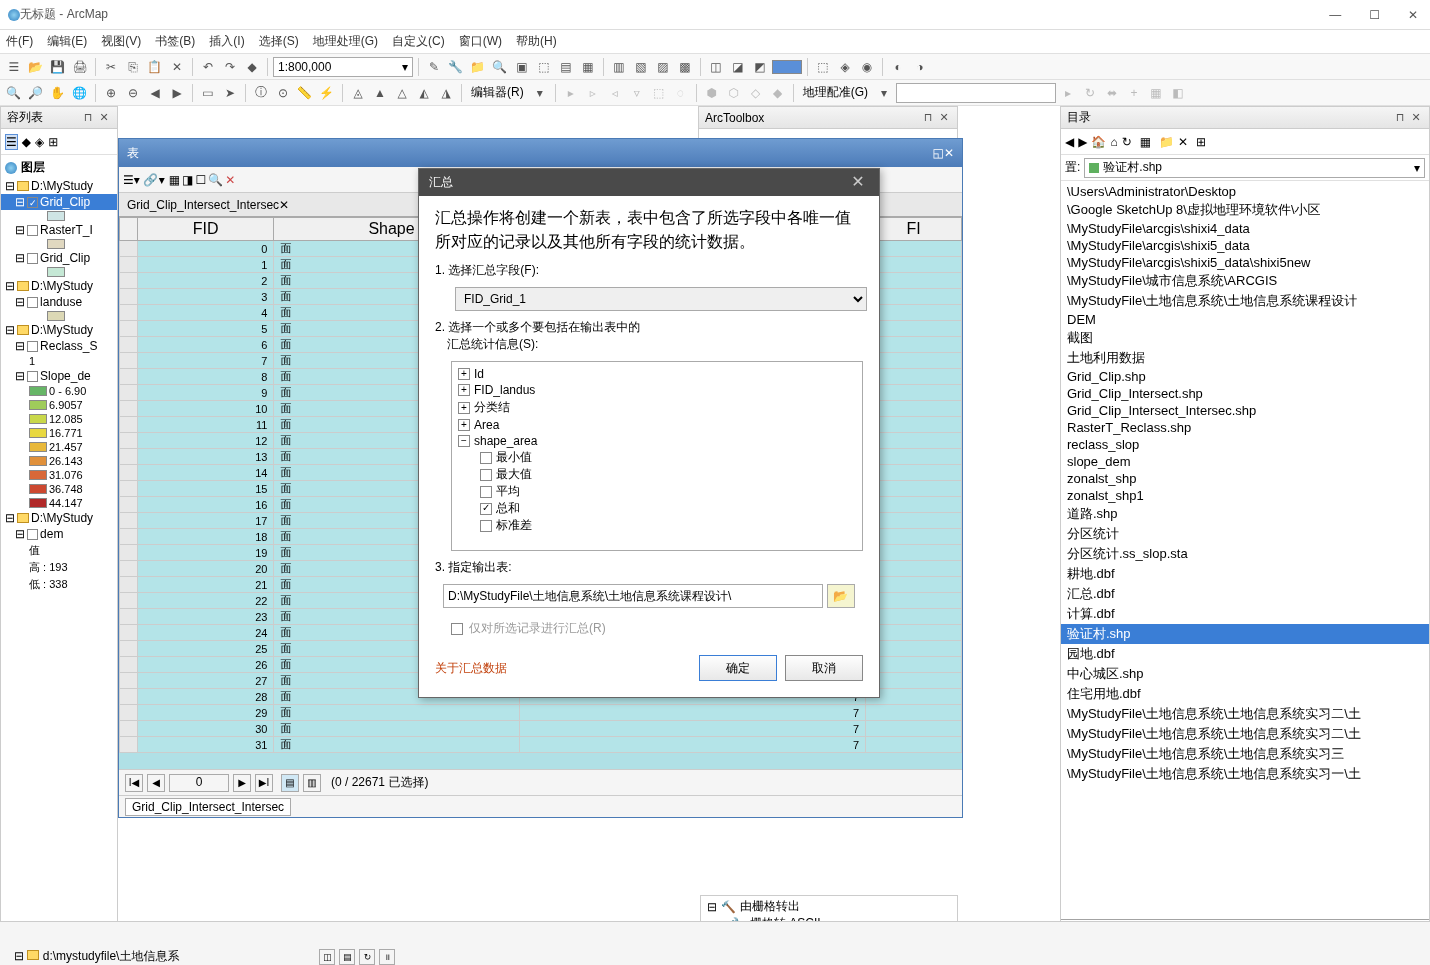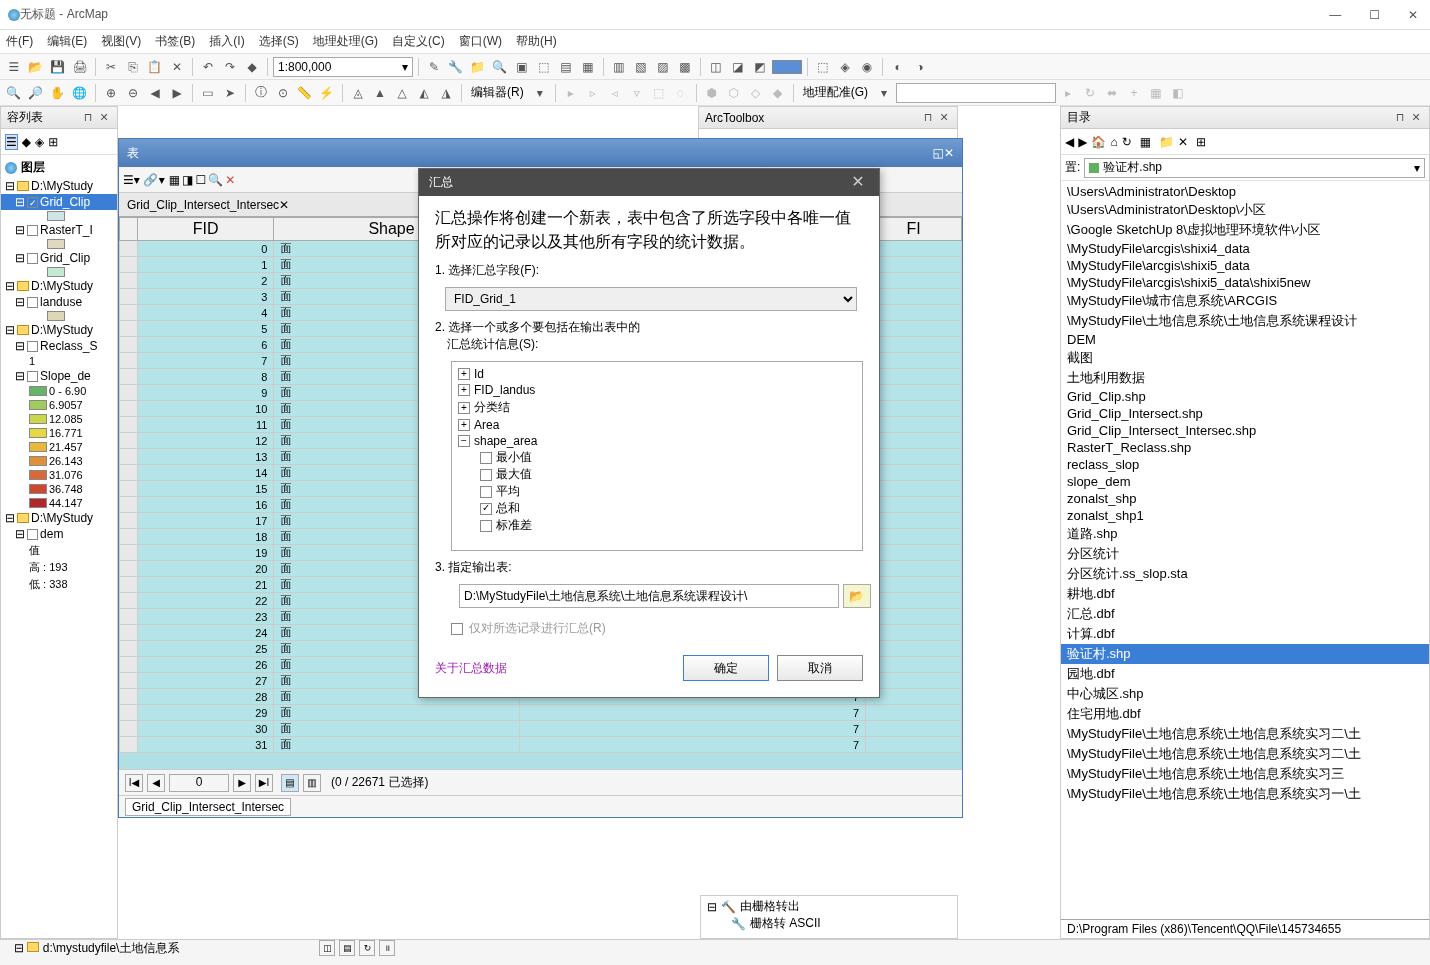--- a/index.html
+++ b/index.html
@@ -75,25 +75,25 @@
 .dialog .field-list { border: 1px solid #aaa; height: 190px; overflow-y: auto; padding: 4px; }
 .dialog .fl-item { padding: 1px 2px; display: flex; align-items: center; gap: 4px; }
 .dialog .fl-sub { padding-left: 24px; display: flex; align-items: center; gap: 4px; }
 .dialog .cb2 { width: 12px; height: 12px; border: 1px solid #888; }
 .dialog .cb2.on { background: #fff; position: relative; }
 .dialog .cb2.on::after { content: '✓'; font-size: 10px; position: absolute; top: -2px; left: 1px; }
 .dialog .exp { width: 12px; height: 12px; border: 1px solid #888; text-align: center; line-height: 10px; font-size: 10px; }
 .dialog .out-row { display: flex; gap: 4px; }
 .dialog .browse-btn { width: 30px; height: 24px; border: 1px solid #aaa; background: #f5f5d0; cursor: pointer; }
 .dialog .dlg-buttons { display: flex; justify-content: space-between; align-items: center; padding: 8px 16px 16px; }
-.dialog .btn { width: 86px; height: 26px; border: 1px solid #888; background: linear-gradient(#fefefe, #e8e8e8); cursor: pointer; }
+.dialog .btn { width: 78px; height: 26px; border: 1px solid #888; background: linear-gradient(#fefefe, #e8e8e8); cursor: pointer; }
 .dialog .btn.primary { border: 1px solid #3a7ed6; }
-.dialog .link { color: #a21caf; cursor: pointer; }
-
-.status-bar { position: absolute; bottom: 0; left: 0; right: 0; height: 26px; border-top: 1px solid #ccc; background: #f5f5f5; display: flex; align-items: flex-start; padding: 0 6px; }
+.dialog .link { color: #c2410c; cursor: pointer; }
+
+.status-bar { position: absolute; bottom: 0; left: 0; right: 0; height: 44px; border-top: 1px solid #ccc; background: #f5f5f5; display: flex; align-items: flex-end; padding: 0 6px; }
 
 .partial-col { position: absolute; left: 886px; top: 102px; width: 72px; font-size: 11px; }
 .partial-col .ph { background: #f0f0f0; border: 1px solid #aaa; padding: 2px; text-align: center; }
 .partial-col .pc { border: 1px solid #ccc; border-top: none; padding: 0 2px; text-align: right; background: #fff; height: 15px; }
 
 .toolbox-strip { position: absolute; left: 700px; bottom: 0; width: 258px; height: 44px; border: 1px solid #ccc; background: #fff; padding: 2px 6px; font-size: 12px; }
 
 .folder-icon { display:inline-block; width:12px; height:10px; background:#ffd966; border:1px solid #c09020; }
 .globe-icon { display:inline-block; width:12px; height:12px; border-radius:50%; background:radial-gradient(#8fd0f0,#3080c0); }
 .green-sq { display:inline-block; width:10px; height:10px; background:#5fb05f; }
@@ -319,21 +319,20 @@
       <span>置:</span>
       <span class="loc-box">
         <span class="green-sq"></span>
         <span style="margin-left:4px">验证村.shp</span>
         <span style="margin-left:auto">▾</span>
       </span>
     </div>
     <div class="catalog-body">
       <div id="catalog-items">
           <div class="cat-item">\Users\Administrator\Desktop</div>
-          <div class="cat-item">\Users\Administrator\Desktop\小区</div>
           <div class="cat-item">\Google SketchUp 8\虚拟地理环境软件\小区</div>
           <div class="cat-item">\MyStudyFile\arcgis\shixi4_data</div>
           <div class="cat-item">\MyStudyFile\arcgis\shixi5_data</div>
           <div class="cat-item">\MyStudyFile\arcgis\shixi5_data\shixi5new</div>
           <div class="cat-item">\MyStudyFile\城市信息系统\ARCGIS</div>
           <div class="cat-item">\MyStudyFile\土地信息系统\土地信息系统课程设计</div>
           <div class="cat-item">DEM</div>
           <div class="cat-item">截图</div>
           <div class="cat-item">土地利用数据</div>
           <div class="cat-item">Grid_Clip.shp</div>
@@ -679,21 +678,21 @@
 
   <div class="dialog">
     <div class="dlg-title">
       <span>汇总</span>
       <span class="spacer"></span>
       <span class="dlg-close">✕</span>
     </div>
     <div class="dlg-body">
       <div class="desc">汇总操作将创建一个新表，表中包含了所选字段中各唯一值所对应的记录以及其他所有字段的统计数据。</div>
       <div>1. 选择汇总字段(F):</div>
-      <select style="margin-left:10px;width:calc(100% - 16px)">
+      <select style="margin-left:20px;width:calc(100% - 16px)">
         <option>FID_Grid_1</option>
       </select>
       <div>
         <div>2. 选择一个或多个要包括在输出表中的</div>
         <div style="padding-left:12px">汇总统计信息(S):</div>
       </div>
       <div class="field-list" style="margin-left:16px;width:calc(100% - 16px)">
         <div id="field-items">
             <div class="fl-item">
               <span class="exp">+</span>
@@ -731,21 +730,21 @@
               <span class="cb2 on"></span>
               <span>总和</span>
             </div>
             <div class="fl-sub">
               <span class="cb2"></span>
               <span>标准差</span>
             </div>
           </div>
       </div>
       <div>3. 指定输出表:</div>
-      <div class="out-row" style="margin-left:24px;width:calc(100% - 16px)">
+      <div class="out-row" style="margin-left:8px;width:calc(100% - 16px)">
         <input type="text" value="D:\MyStudyFile\土地信息系统\土地信息系统课程设计\" style="">
         <button class="browse-btn">📂</button>
       </div>
       <div style="display:flex;align-items:center;gap:6px;margin-top:4px;margin-left:16px;color:#999">
         <span class="cb2"></span>
         <span>仅对所选记录进行汇总(R)</span>
       </div>
     </div>
     <div class="dlg-buttons">
       <span class="link">关于汇总数据</span>

